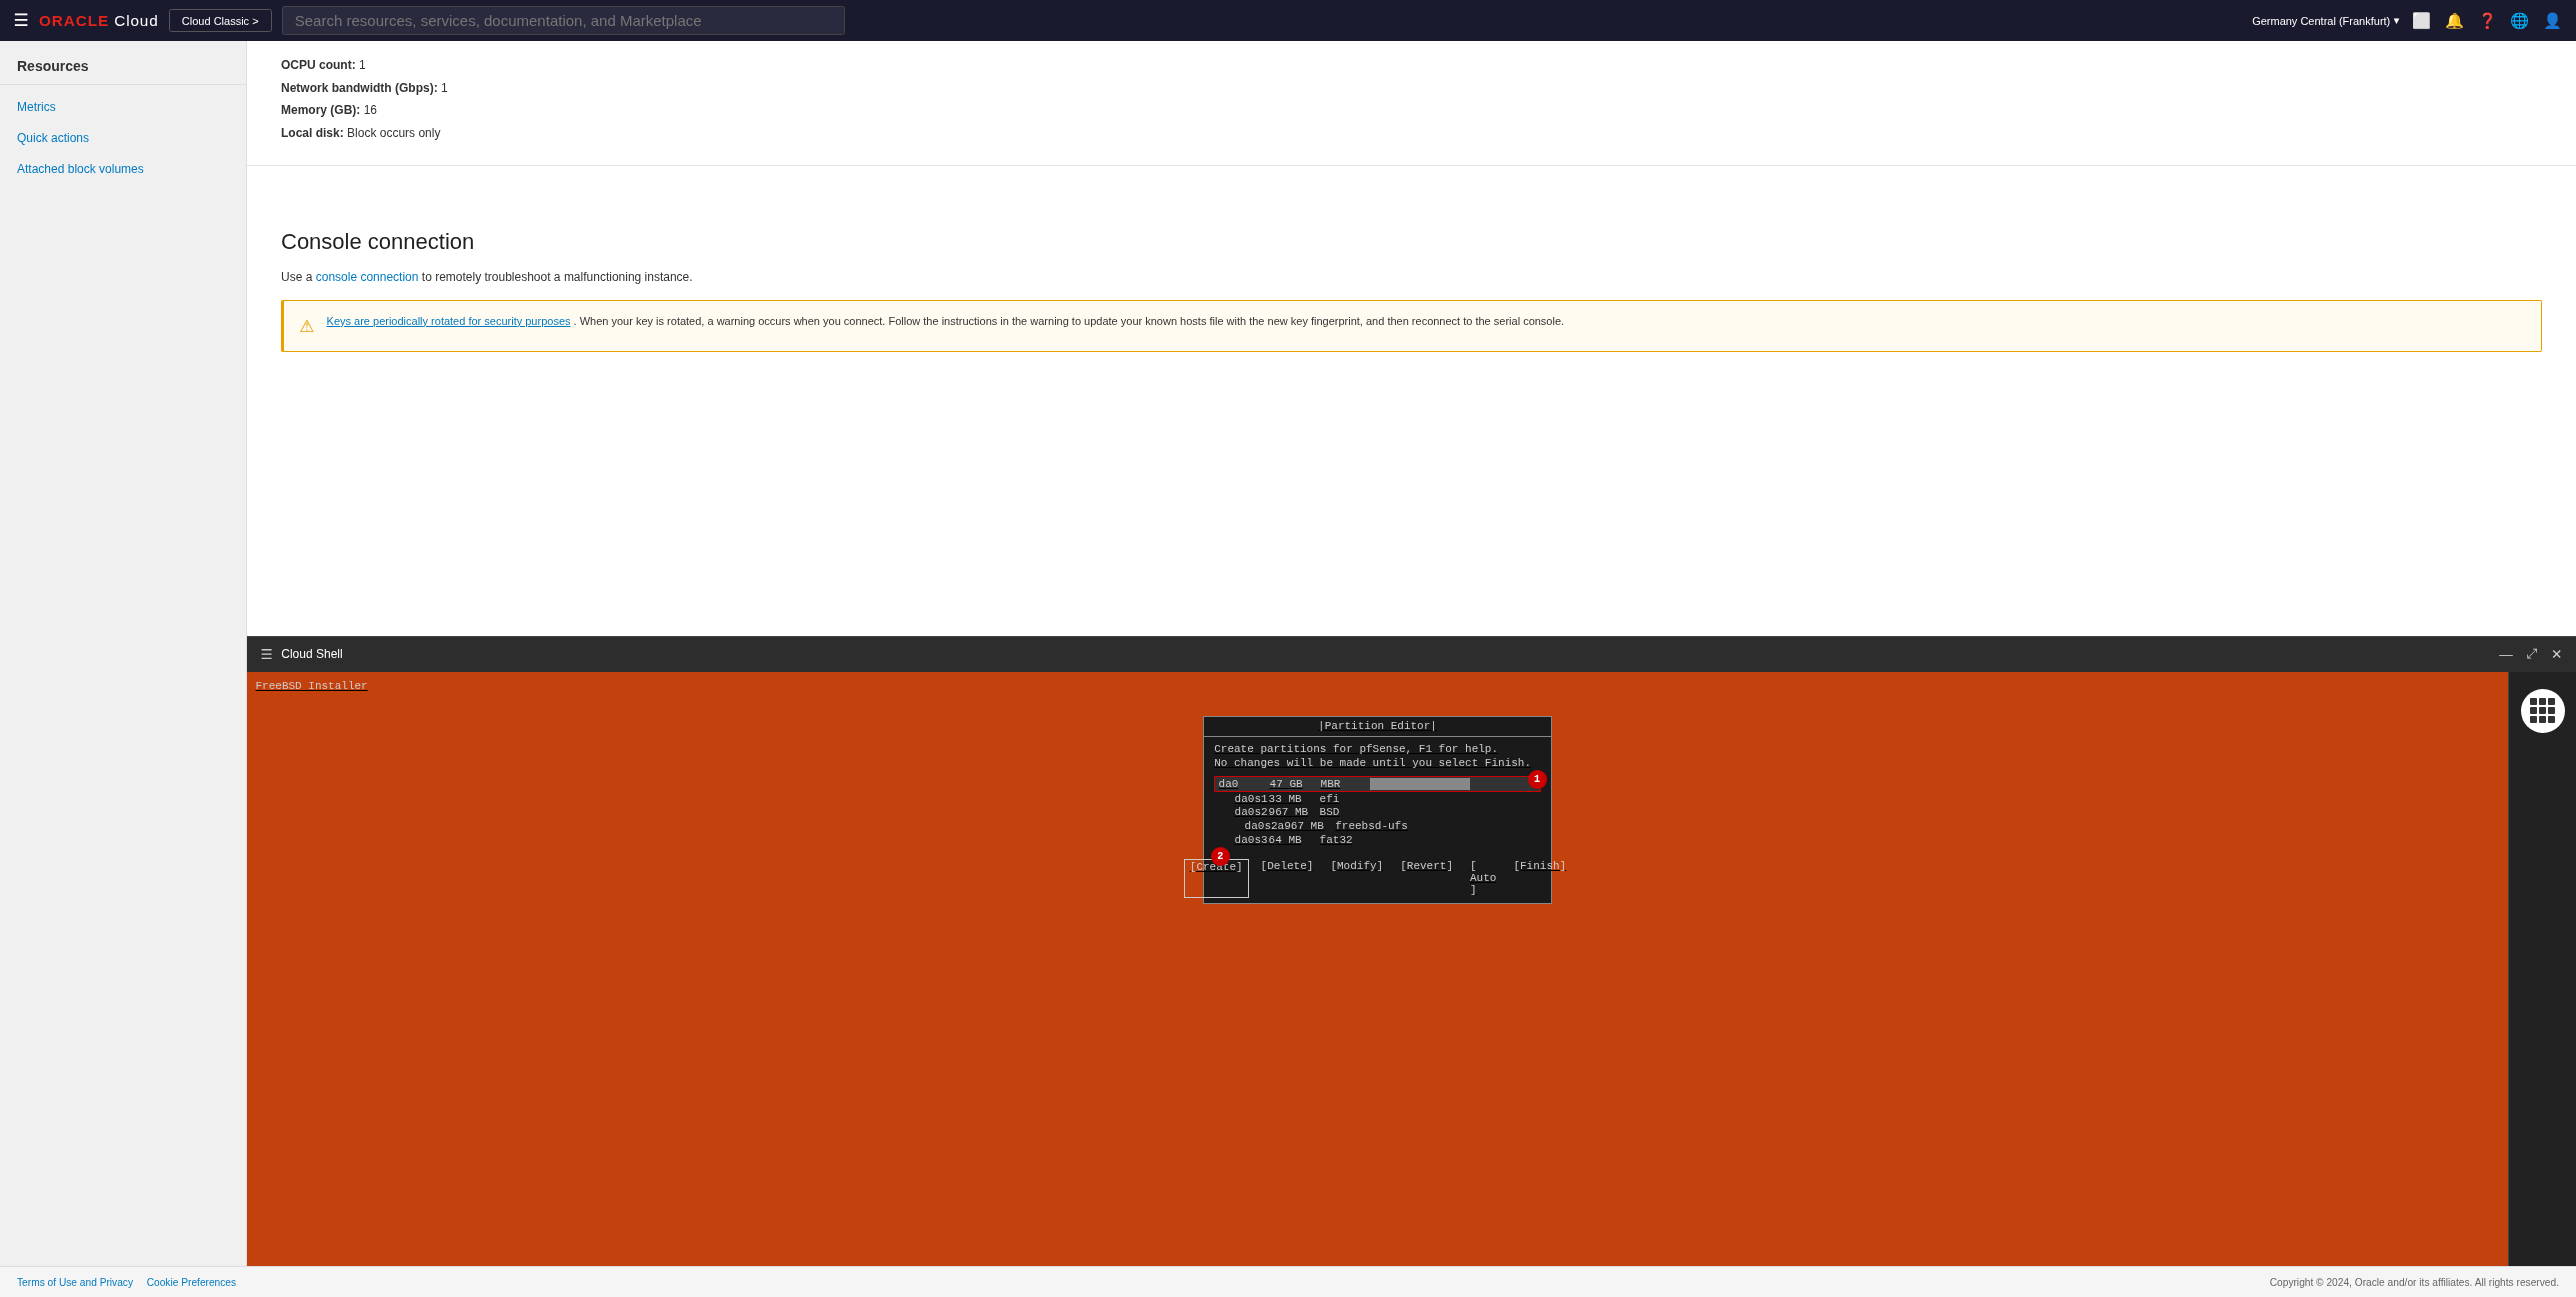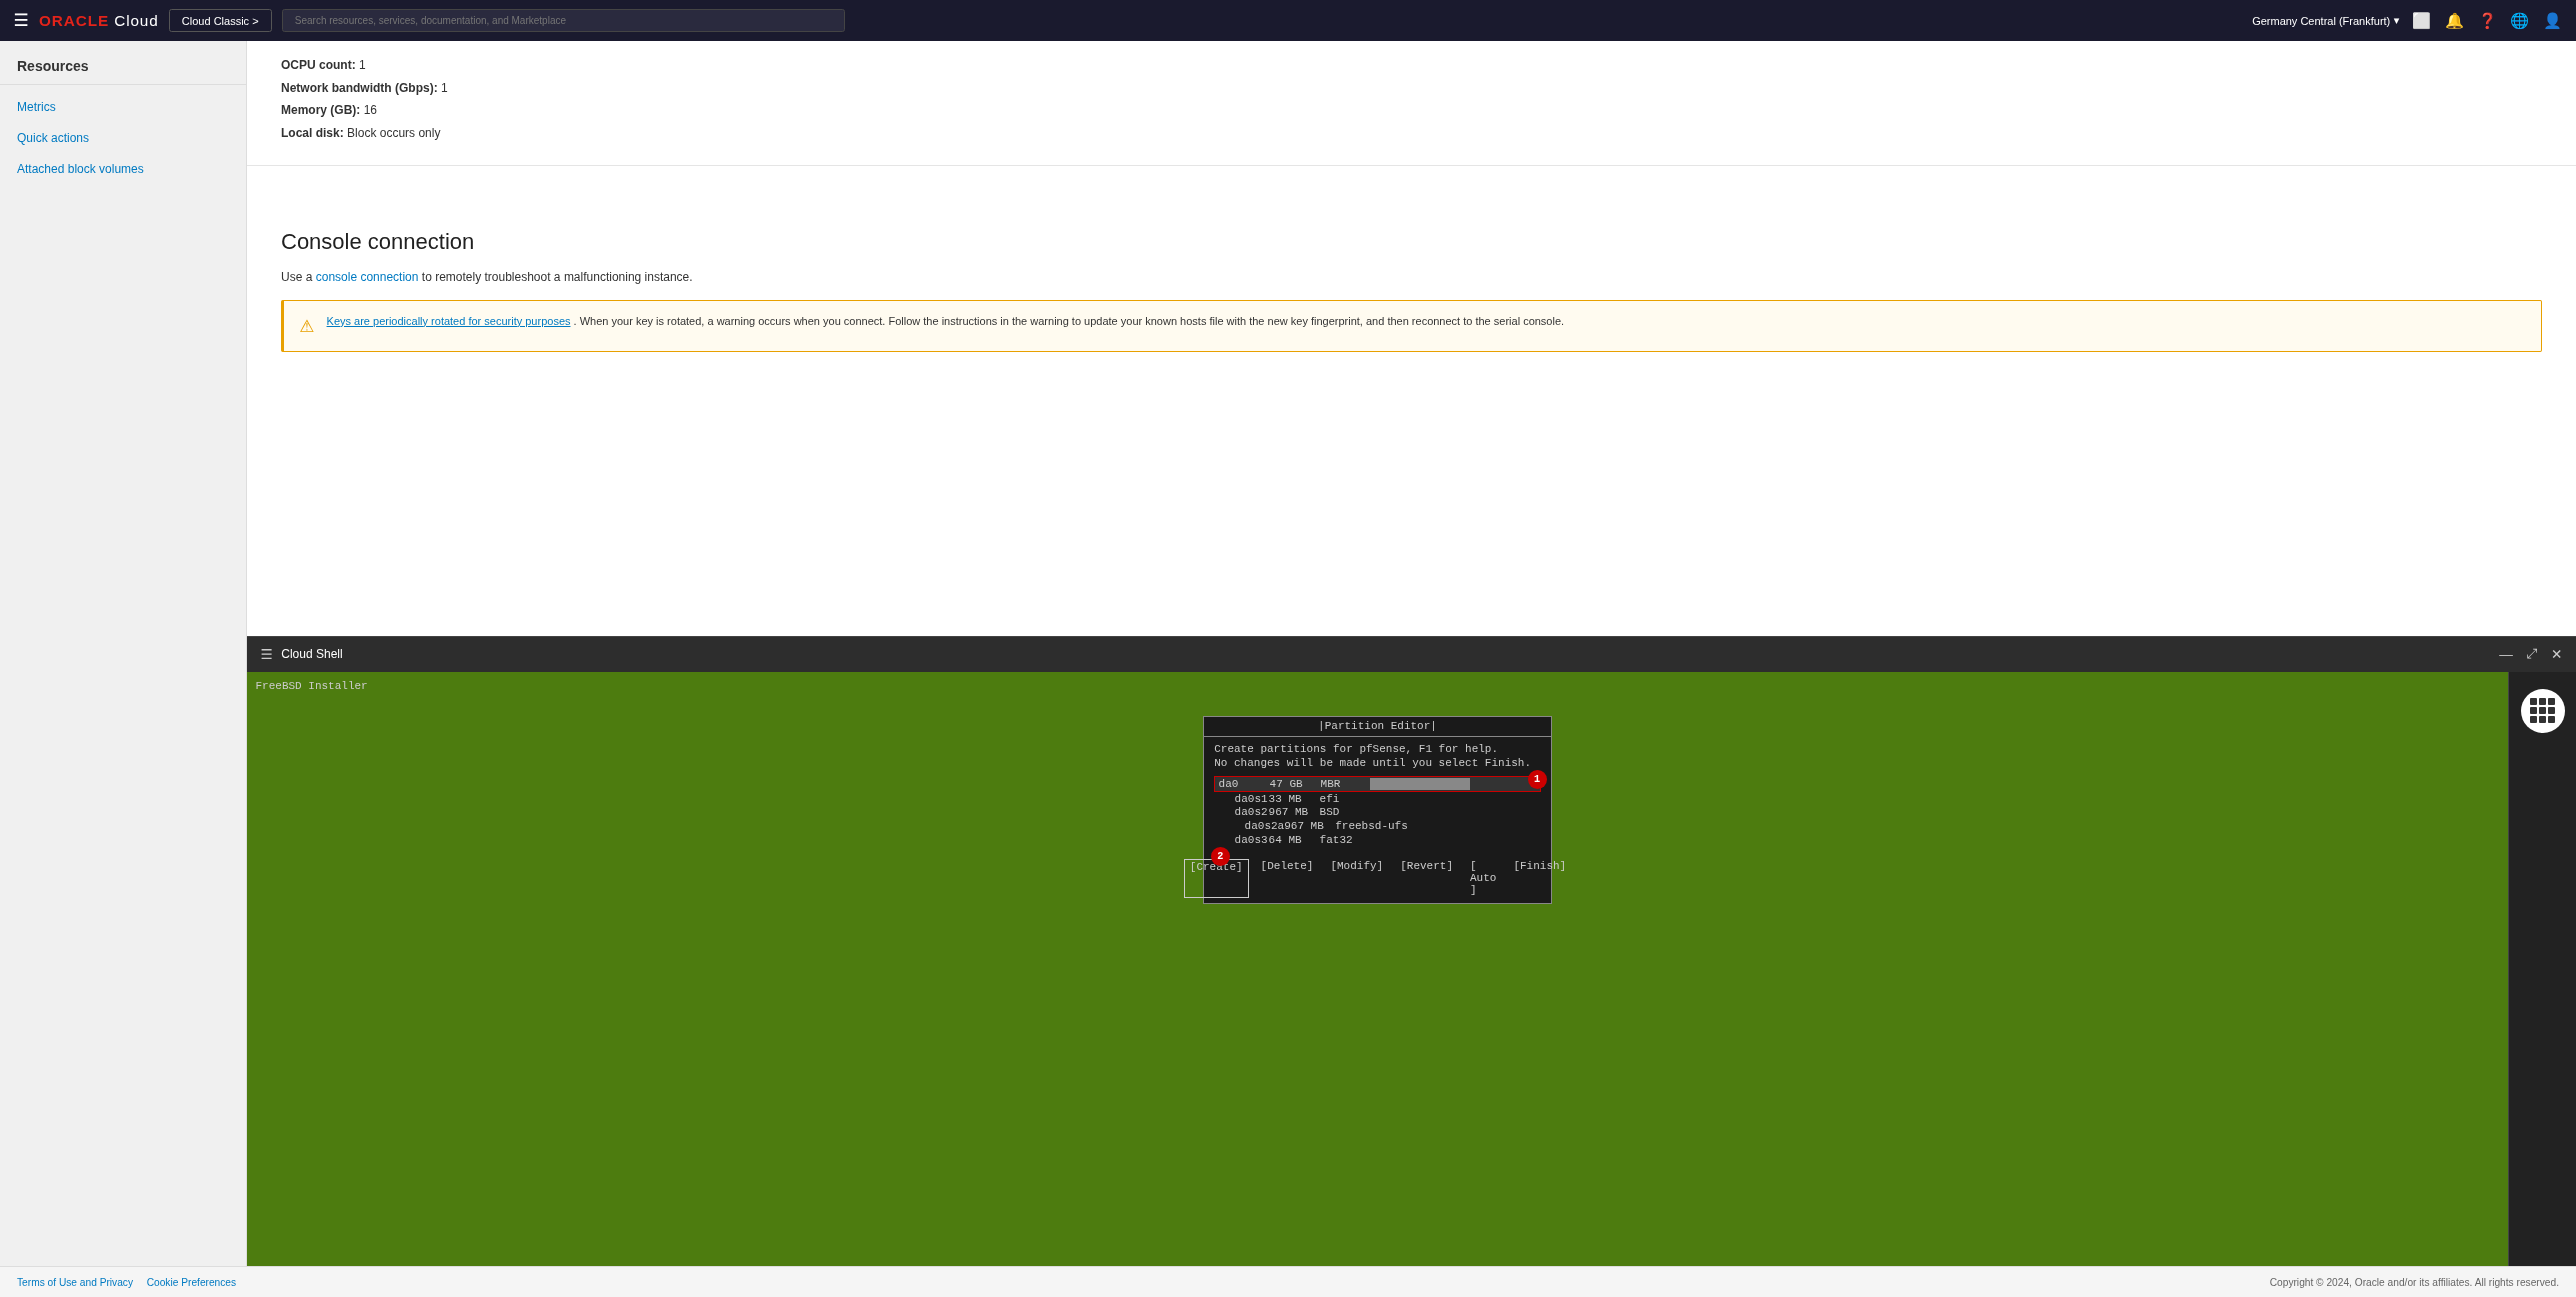--- a/index.html
+++ b/index.html
@@ -35,21 +35,21 @@
       white-space: nowrap;
     }
     .search-bar {
       flex: 1;
       max-width: 563px;
       background: #2a2a3e;
       border: 0.9px solid #444;
       border-radius: 2.6px;
       padding: 5.1px 12px;
       color: #aaa;
-      font-size: 10px;
+      font-size: 15px;
     }
     .nav-right { margin-left: auto; display: flex; align-items: center; gap: 13.6px; }
     .region-selector { color: white; font-size: 11px; cursor: pointer; display: flex; align-items: center; gap: 3.4px; }
     .nav-icon { color: #ccc; font-size: 15.3px; cursor: pointer; }
 
     
     .main-layout {
       display: flex;
       flex: 1;
       overflow: hidden;
@@ -132,25 +132,26 @@
       border-top: 0.9px solid #444;
     }
     .shell-bar-left { display: flex; align-items: center; gap: 8.5px; }
     .shell-hamburger { color: #ccc; font-size: 13.6px; cursor: pointer; }
     .shell-title { font-size: 12px; color: white; }
     .shell-bar-right { margin-left: auto; display: flex; align-items: center; gap: 13.6px; }
     .shell-icon-btn { color: #ccc; font-size: 13.6px; cursor: pointer; background: none; border: none; }
 
     
     .terminal-area {
-      background: #4d7c0f;
+      background: #c2410c;
       flex: 1;
       display: flex;
       overflow: hidden;
       min-height: 273px;
+      text-decoration: underline;
     }
     .terminal-main {
       flex: 1;
       padding: 8.5px;
       font-family: 'Courier New', Courier, monospace;
       font-size: 11px;
       color: #cccccc;
       position: relative;
       overflow: hidden;
     }

